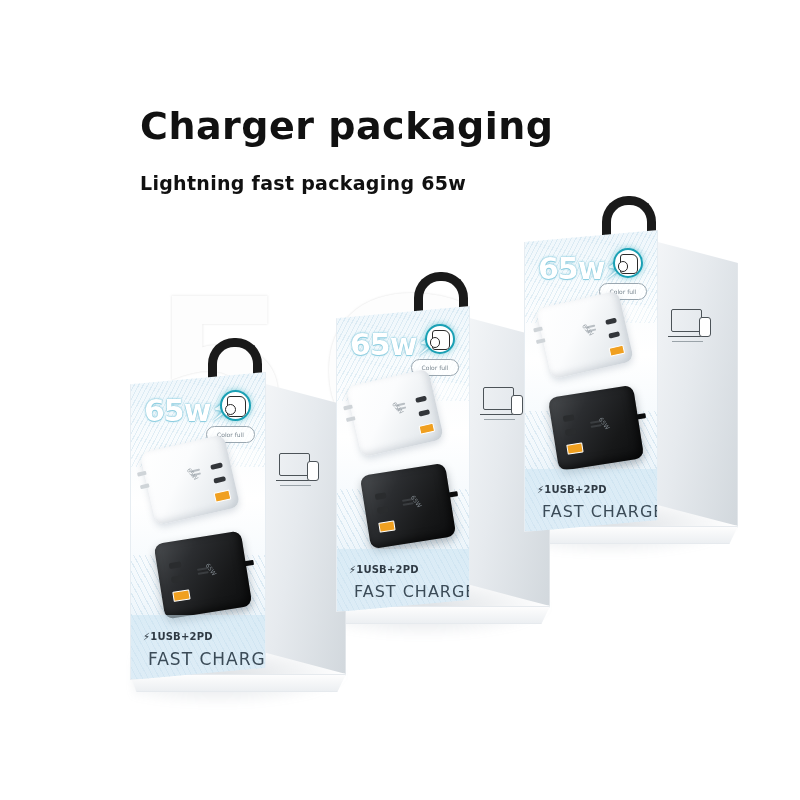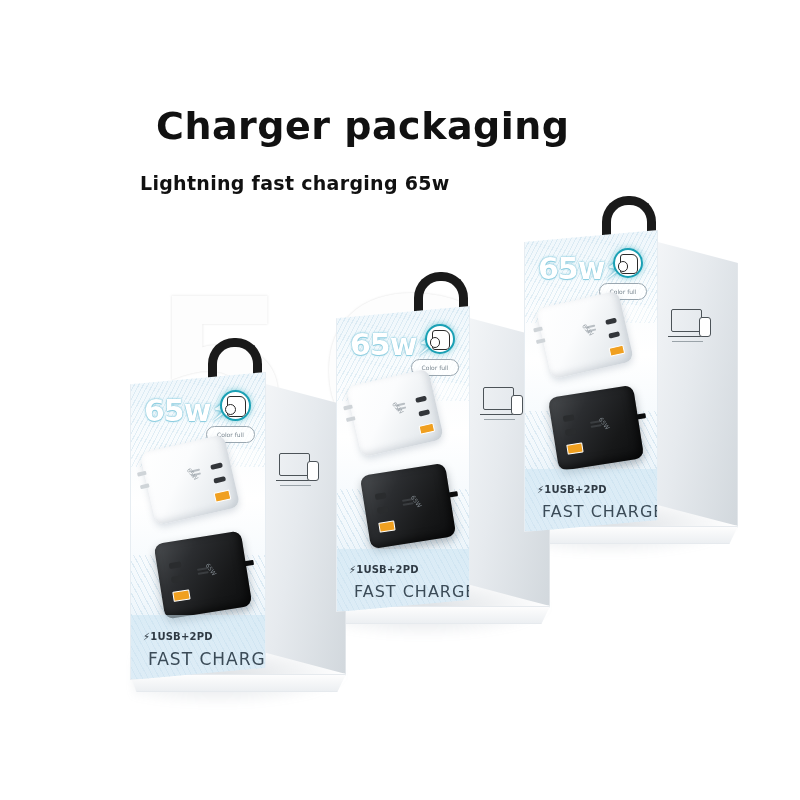--- a/index.html
+++ b/index.html
@@ -5,21 +5,21 @@
   html,body{margin:0;padding:0;}
   body{
     width:800px;height:800px;background:#ffffff;overflow:hidden;
     font-family:"DejaVu Sans","Liberation Sans",sans-serif;
     position:relative;
   }
   #stage{position:absolute;inset:0;}
 
   
   .title{
-    position:absolute;left:156px;top:104px;
+    position:absolute;left:140px;top:104px;
     font-size:38px;font-weight:700;color:#111;letter-spacing:.5px;
     white-space:nowrap;
   }
   .subtitle{
     position:absolute;left:140px;top:172px;
     font-size:19px;font-weight:700;color:#111;letter-spacing:.3px;
     white-space:nowrap;
   }
 
   
@@ -182,21 +182,21 @@
     position:absolute;background:linear-gradient(180deg,#fdfdfd 0%,#eceff2 100%);
     border:1px solid #e6eaee;
   }
 </style>
 </head>
 <body>
 
 <div id="stage">
 
   <div class="title">Charger packaging</div>
-  <div class="subtitle">Lightning fast charging 65w</div>
+  <div class="subtitle">Lightning fast packaging 65w</div>
 
   <div class="pkg" id="pkg3" style="left:506px;top:196px;width:230px;height:345px;">
     <div class="shadow" style="left:20px;top:300px;width:210px;height:60px;"></div>
     <div class="hook" style="left:96px;top:0px;width:36px;height:34px;"></div>
     <div class="side" style="left:144px;top:44px;width:86px;height:284px;
                 clip-path:polygon(0 0,100% 8%,100% 100%,0 92%);">
       <div class="devicon" style="left:20px;top:68px;width:40px;height:34px;">
         <span class="lap"></span>
           <span class="base"></span>
         <span class="phone"></span>

